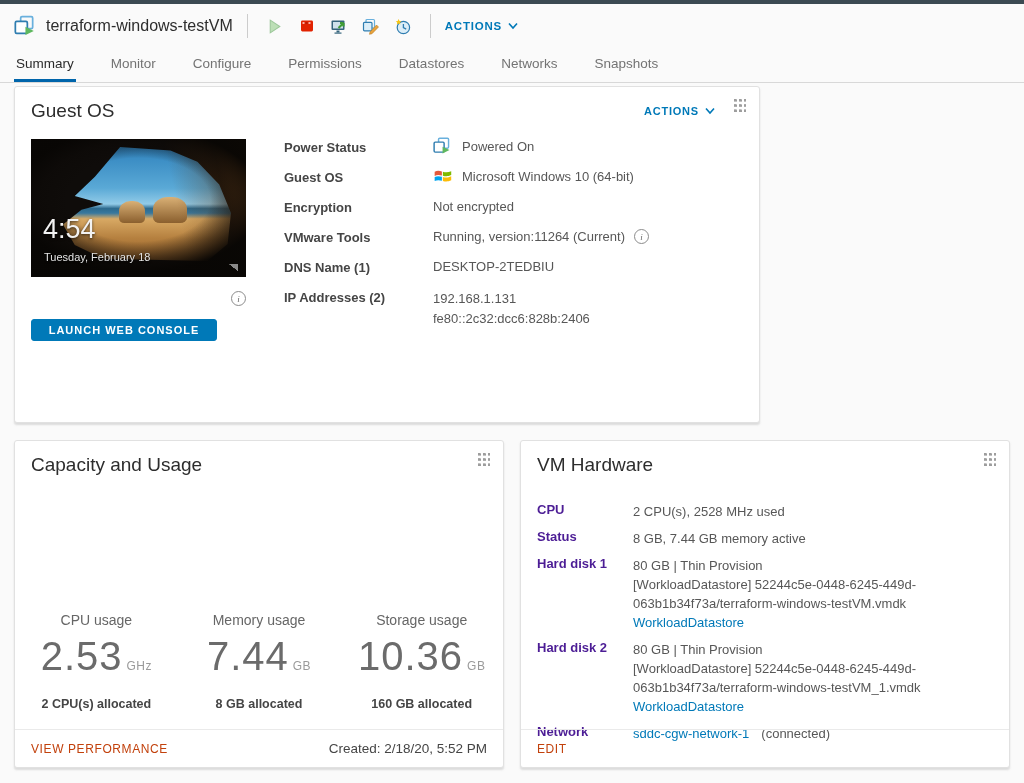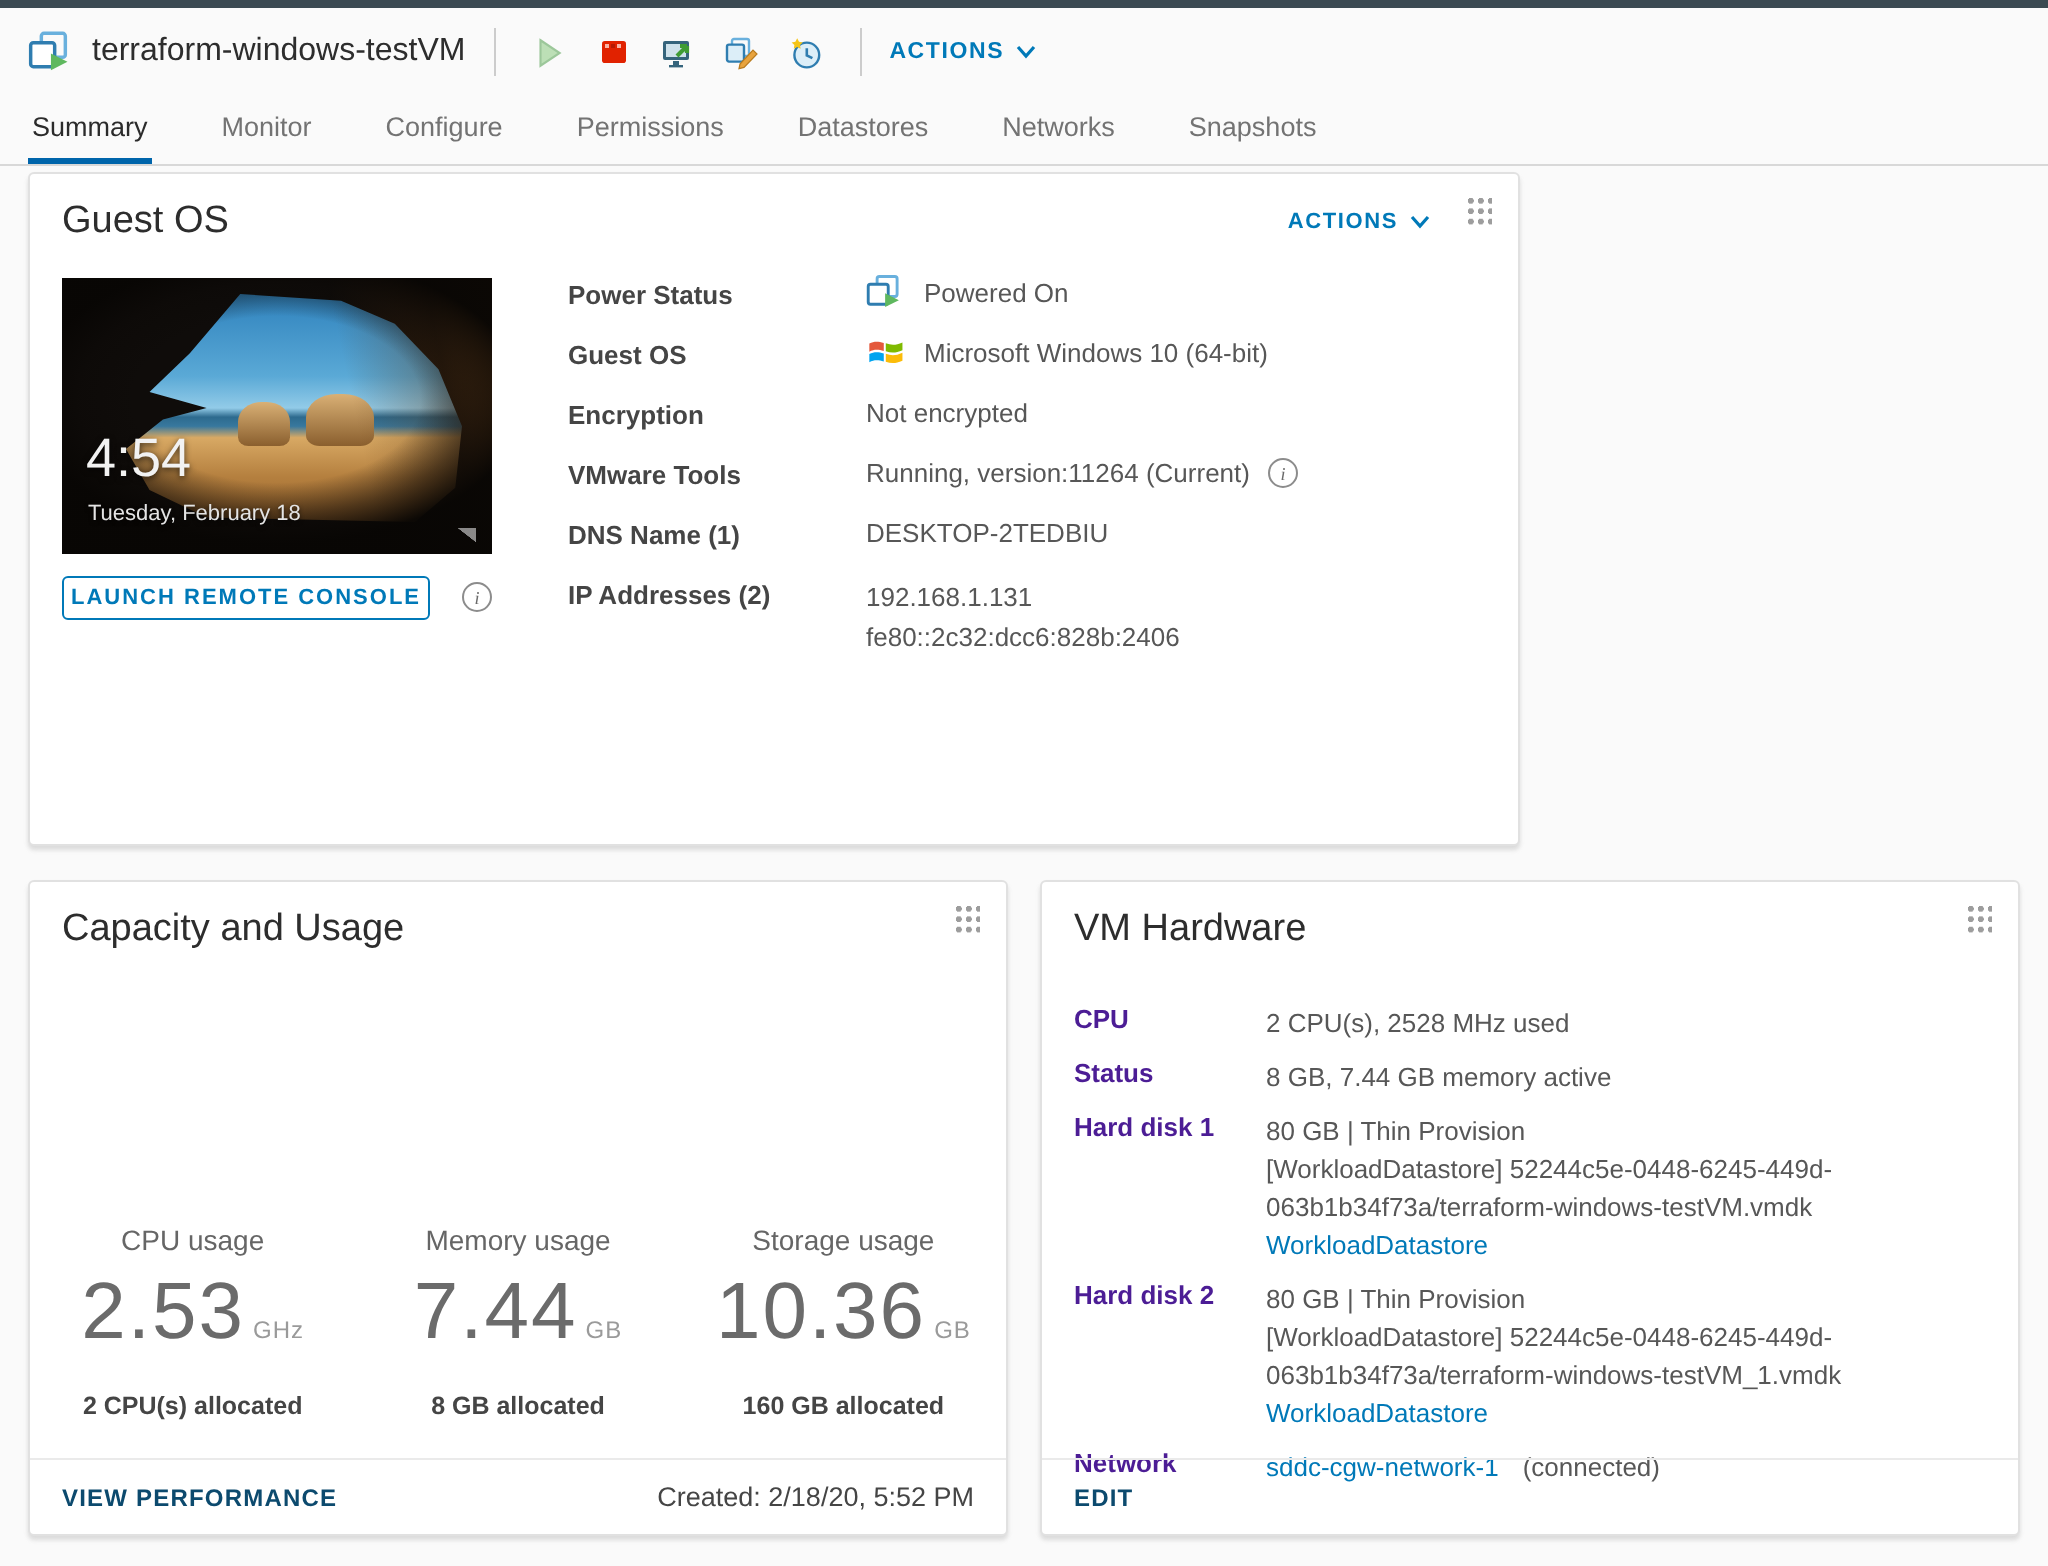--- a/index.html
+++ b/index.html
@@ -79,21 +79,21 @@
 
   
   .stats { position:absolute; left:0; right:0; top:123px; display:flex; }
   .stat { flex:1 1 0; text-align:center; }
   .stat-label { font-size:14px; color:#666; margin-bottom:6px;margin-top:48px; }
   .stat-number { font-size:40px; font-weight:300; color:#6b6b6b; letter-spacing:1px; line-height:44px; }
   .stat-unit { font-size:12px; color:#9a9a9a; letter-spacing:.5px; margin-left:4px; }
   .stat-alloc { font-size:12.5px; font-weight:700; color:#454545; margin-top:9px; }
   .card-footer { position:absolute; left:0; right:0; bottom:0; height:38px; border-top:1px solid #eaeaea;
     display:flex; align-items:center; justify-content:space-between; padding:0 16px; }
-  .footer-link { color:#0c4a6e; font-size:12px; font-weight:700; letter-spacing:.6px;
+  .footer-link { color:#c2410c; font-size:12px; font-weight:400; letter-spacing:.6px;
     background:none; border:none; cursor:pointer;text-align:right; }
   .created-text { font-size:13.5px; color:#454545; }
 
   
   .hw-rows { position:absolute; left:16px; top:61px; right:16px; }
   .hw-row { display:flex; align-items:flex-start; font-size:13px; margin-bottom:8px; }
   .hw-label { width:96px; flex:0 0 auto; font-weight:700; color:#4c1d95; }
   .hw-value { color:#575757; line-height:19px; max-width:340px; }
   a.blue-link { color:#0079b8; text-decoration:none; cursor:pointer; }
   .net-suffix { color:#575757; margin-left:12px; }
@@ -184,22 +184,22 @@
     <div class="thumb-opening"></div>
     <div class="rock rock1"></div>
     <div class="rock rock2"></div>
     <div class="thumb-wall"></div>
     <div class="thumb-vignette"></div>
     <div class="thumb-time">4:54</div>
     <div class="thumb-date">Tuesday, February 18</div>
     <div class="thumb-net-icon"></div>
   </div>
 
-  <button class="console-btn" id="remote-btn">LAUNCH REMOTE CONSOLE</button>
   <span class="info-icon" id="remote-info">i</span>
+  <button class="console-btn" id="web-btn">LAUNCH WEB CONSOLE</button>
 
   <div class="guest-details">
     <div class="grow">
       <span class="glabel">Power Status</span>
       <span class="gvalue">
         <svg class="gicon" viewBox="0 0 18 16">
           <rect x="5" y="1" width="9" height="9" rx="1" fill="none" stroke="#69b0dd" stroke-width="1.3"></rect>
           <rect x="1" y="4.5" width="9" height="9" rx="1" fill="#fff" stroke="#2f7db0" stroke-width="1.3"></rect>
           <path d="M8.6 8.6 L14.8 11.7 L8.6 14.8 Z" fill="#5fb85f"></path>
         </svg>

